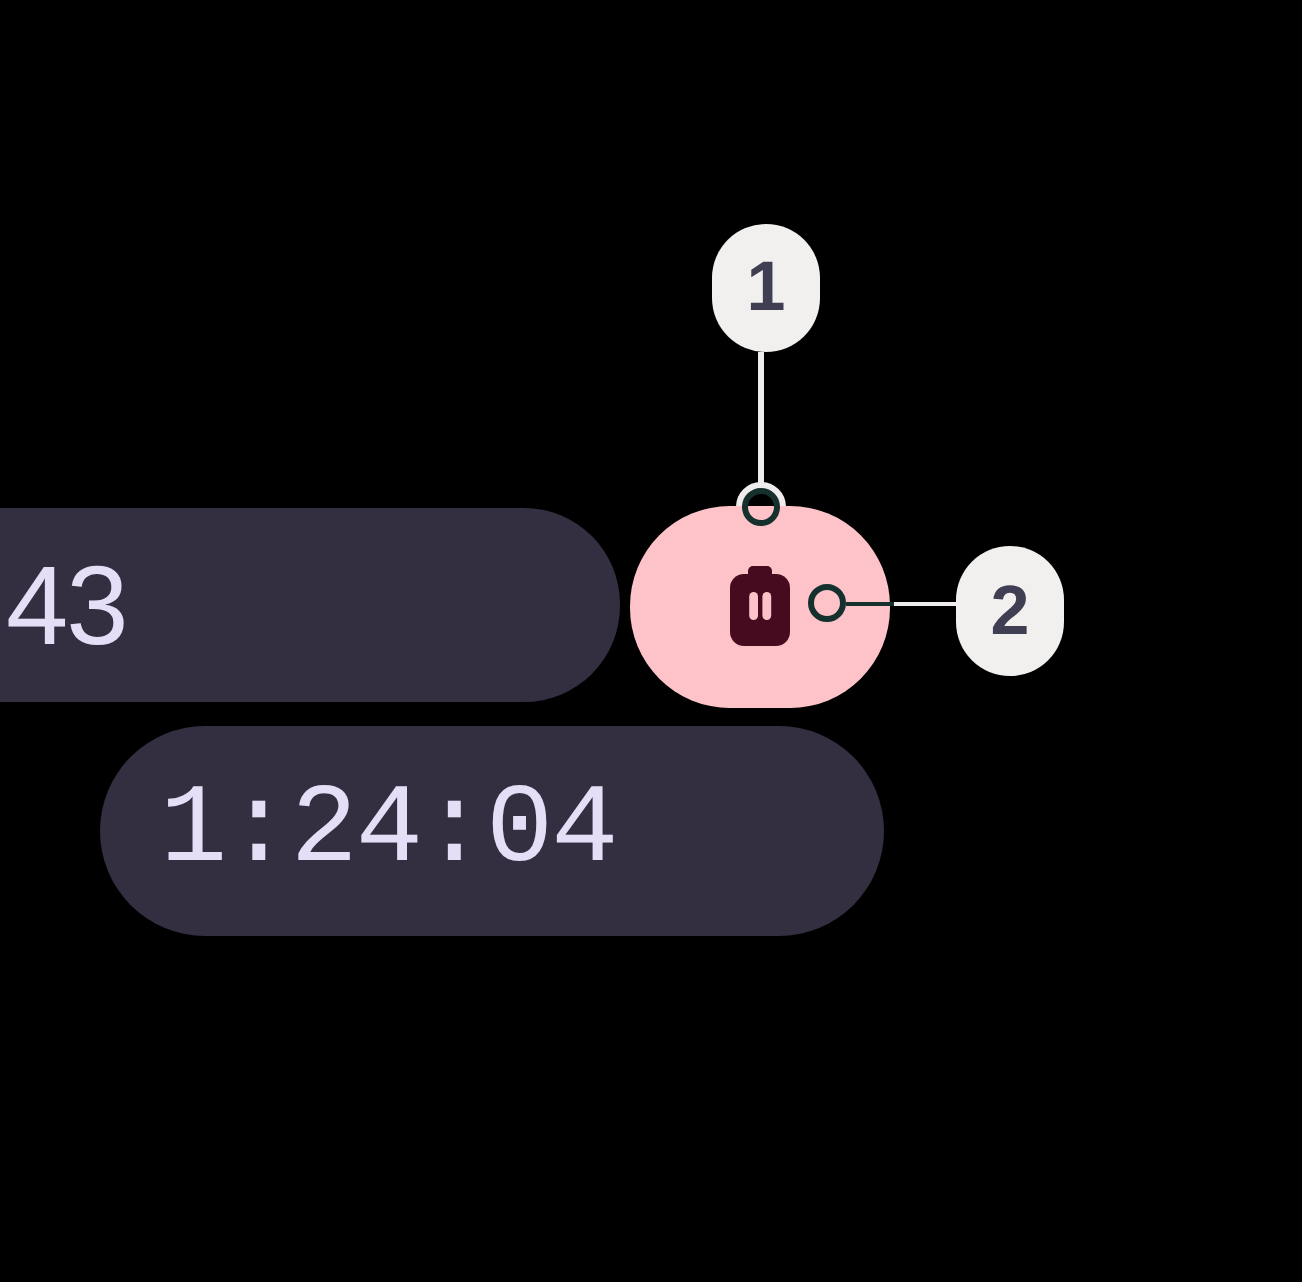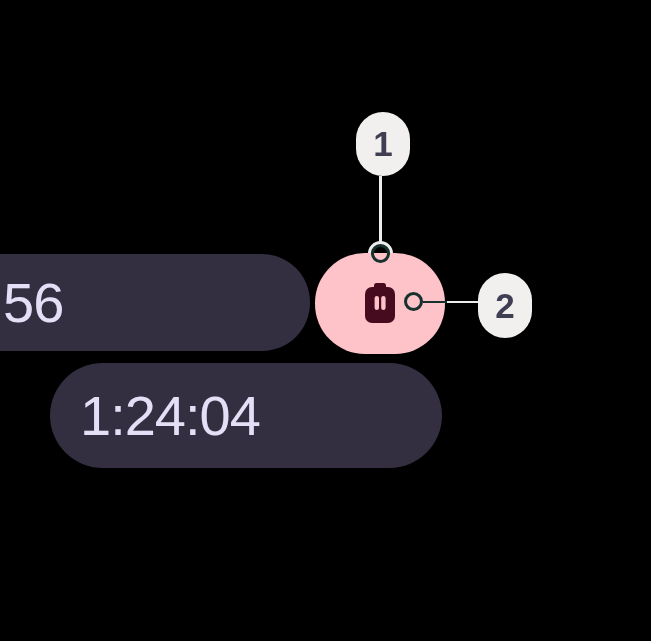--- a/index.html
+++ b/index.html
@@ -38,21 +38,21 @@
     font-size:56px;font-weight:500;letter-spacing:-1px;
   }
   .chip-full{
     left:50px;top:363px;
     width:392px;height:105px;
     border-radius:53px;
   }
   .chip-full .chip-label{
     position:absolute;left:30px;top:0;
     height:105px;line-height:105px;
-    font-size:56px;font-weight:500;letter-spacing:-1px;
+    font-size:56px;font-weight:500;letter-spacing:-1px;font-family:Liberation Mono, monospace;
   }
   
   .delete-btn{
     position:absolute;
     left:315px;top:253px;
     width:130px;height:101px;
     border-radius:50px;
     background:var(--delete-bg);
     border:none;padding:0;cursor:pointer;
     display:flex;align-items:center;justify-content:center;
@@ -110,21 +110,21 @@
     clip-path:inset(0 0 52% 0);
   }
   .marker-2{left:404px;top:292px;}
 </style>
 </head>
 <body>
 
 <div class="stage">
 
   <div class="chip chip-partial">
-    <span class="chip-label">56</span>
+    <span class="chip-label">43</span>
   </div>
 
   <button class="delete-btn">
     <svg viewBox="0 0 36 42" aria-hidden="true">
       <rect x="12" y="0" width="12" height="8" rx="2.5" fill="var(--delete-icon)"></rect>
       <rect x="3" y="4" width="30" height="36" rx="7" fill="var(--delete-icon)"></rect>
       <rect x="12.6" y="13" width="4.4" height="14" rx="2.2" fill="var(--delete-bg)"></rect>
       <rect x="19.2" y="13" width="4.4" height="14" rx="2.2" fill="var(--delete-bg)"></rect>
     </svg>
   </button>

